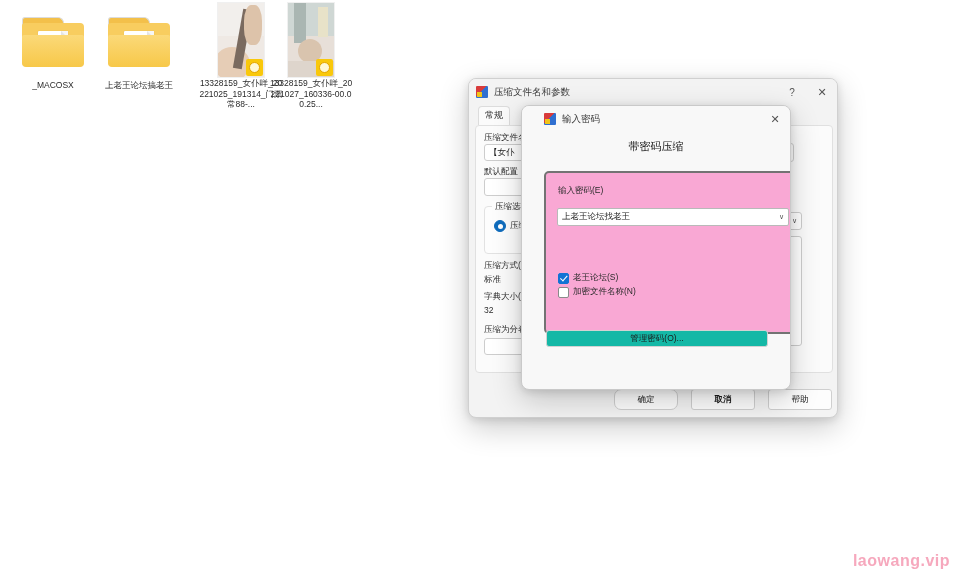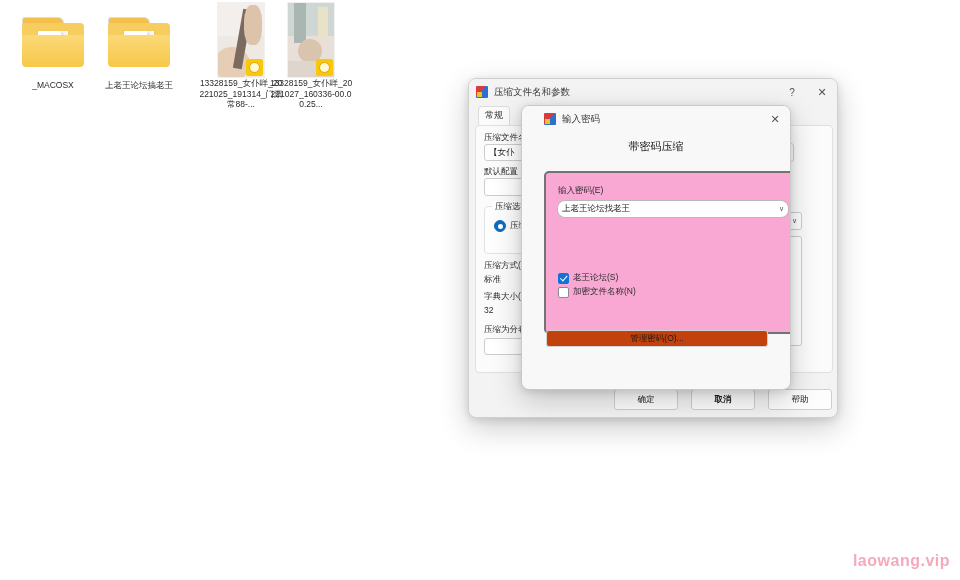--- a/index.html
+++ b/index.html
@@ -307,25 +307,25 @@
     margin-left: 12px;
   }
   .pw-label {
     position: absolute;
     left: 12px; top: 12px;
     font-size: 8.5px;
     color: #2b2b2b;
   }
   .pw-combo {
     position: absolute;
-    left: 11px; top: 27px;
+    left: 11px; top: 35px;
     width: 222px; height: 16px;
     background: #ffffff;
     border: 1px solid #b9b9b9;
-    border-radius: 8px;
+    border-radius: 2px;
     font-size: 8.5px;
     color: #1a1a1a;
     display: flex; align-items: center;
     padding: 0 4px;
   }
   .pw-combo .chev { margin-left: auto; font-size: 7px; color: #555; }
   .chk-row {
     position: absolute;
     display: flex; align-items: center;
     font-size: 8.5px; color: #2b2b2b;
@@ -350,21 +350,21 @@
     left: 2.5px; top: 0.5px;
     width: 3px; height: 5.5px;
     border: solid #ffffff;
     border-width: 0 1.4px 1.4px 0;
     transform: rotate(42deg);
   }
   .pw-manage {
     position: absolute;
     left: 24px; top: 224px;
     width: 220px; height: 15px;
-    background: #c2410c;
+    background: #14b8a6;
     border: 1px solid #d2d2d2;
     border-radius: 3px;
     font-size: 8.5px;
     color: #1a1a1a;
     display: flex; align-items: center; justify-content: center;
   }
 
   
   #watermark {
     position: absolute;
@@ -496,21 +496,21 @@
       <span class="fld-label" style="left:8px; top:165px;">字典大小(D)</span>
       <span class="fld-label" style="left:8px; top:179px;">32</span>
 
       <span class="fld-label" style="left:8px; top:198px;">压缩为分卷(V),大小</span>
       <span class="fld-input" style="left:8px; top:212px; width:112px;"></span>
 
       <span class="fld-input" style="left:244px; top:110px; width:72px; height:108px;"></span>
     </div>
 
     <div class="dlg-footer">
-      <span class="footer-btn" style="left:145px; top:10px;">确定</span>
+      <span class="footer-btn" style="left:145px; top:10px;border-radius:7px;">确定</span>
       <span class="footer-btn" style="left:222px; top:10px;font-weight:bold;">取消</span>
       <span class="footer-btn" style="left:299px; top:10px;">帮助</span>
     </div>
   </div>
 
   <div class="dialog" id="password-dialog">
     <div class="titlebar">
       <span class="app-icon"></span>
       <span class="title-text">输入密码</span>
       <span class="tb-actions">

